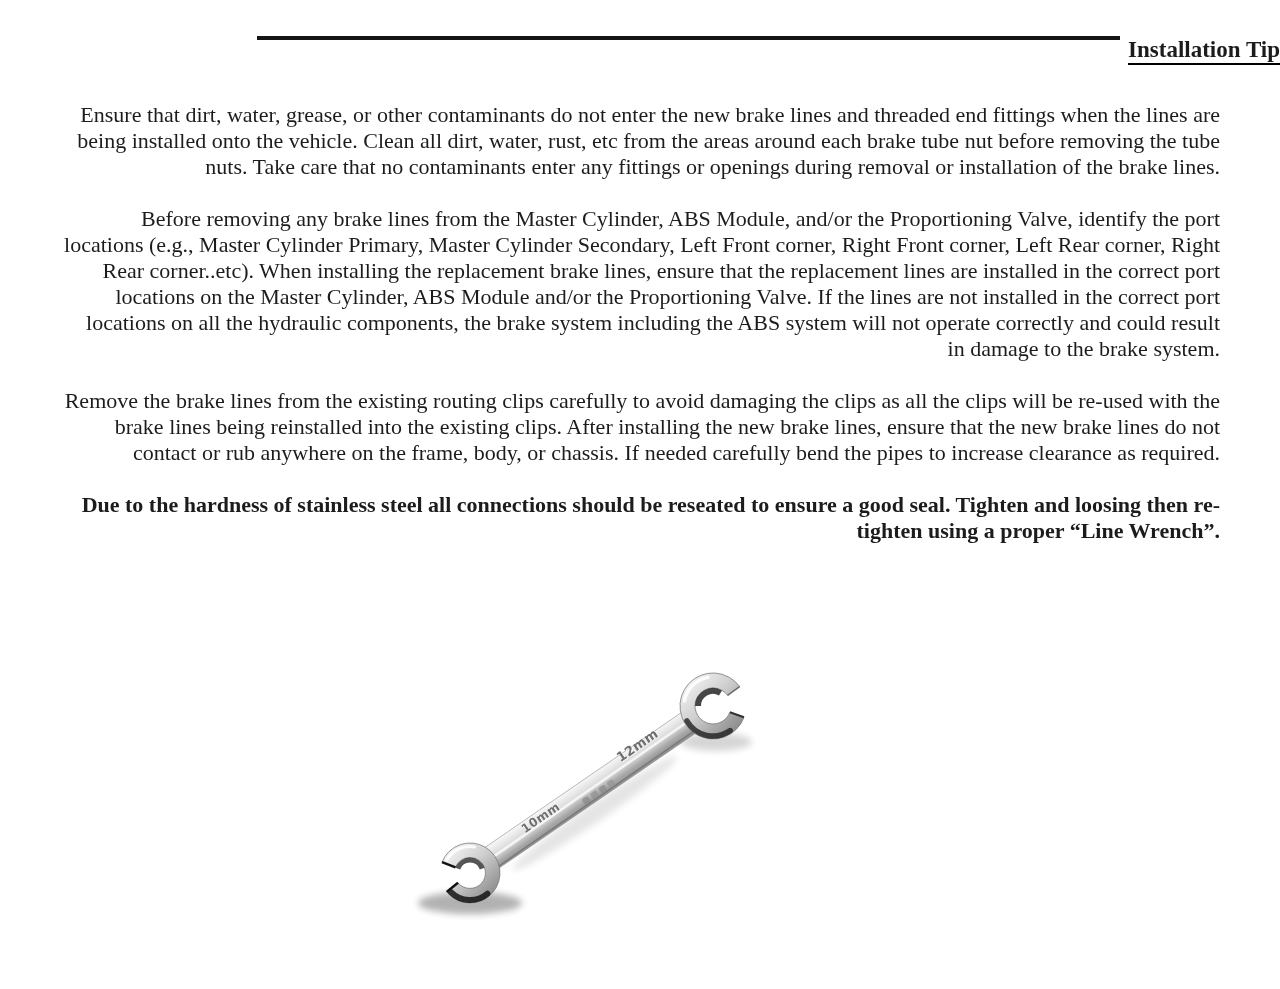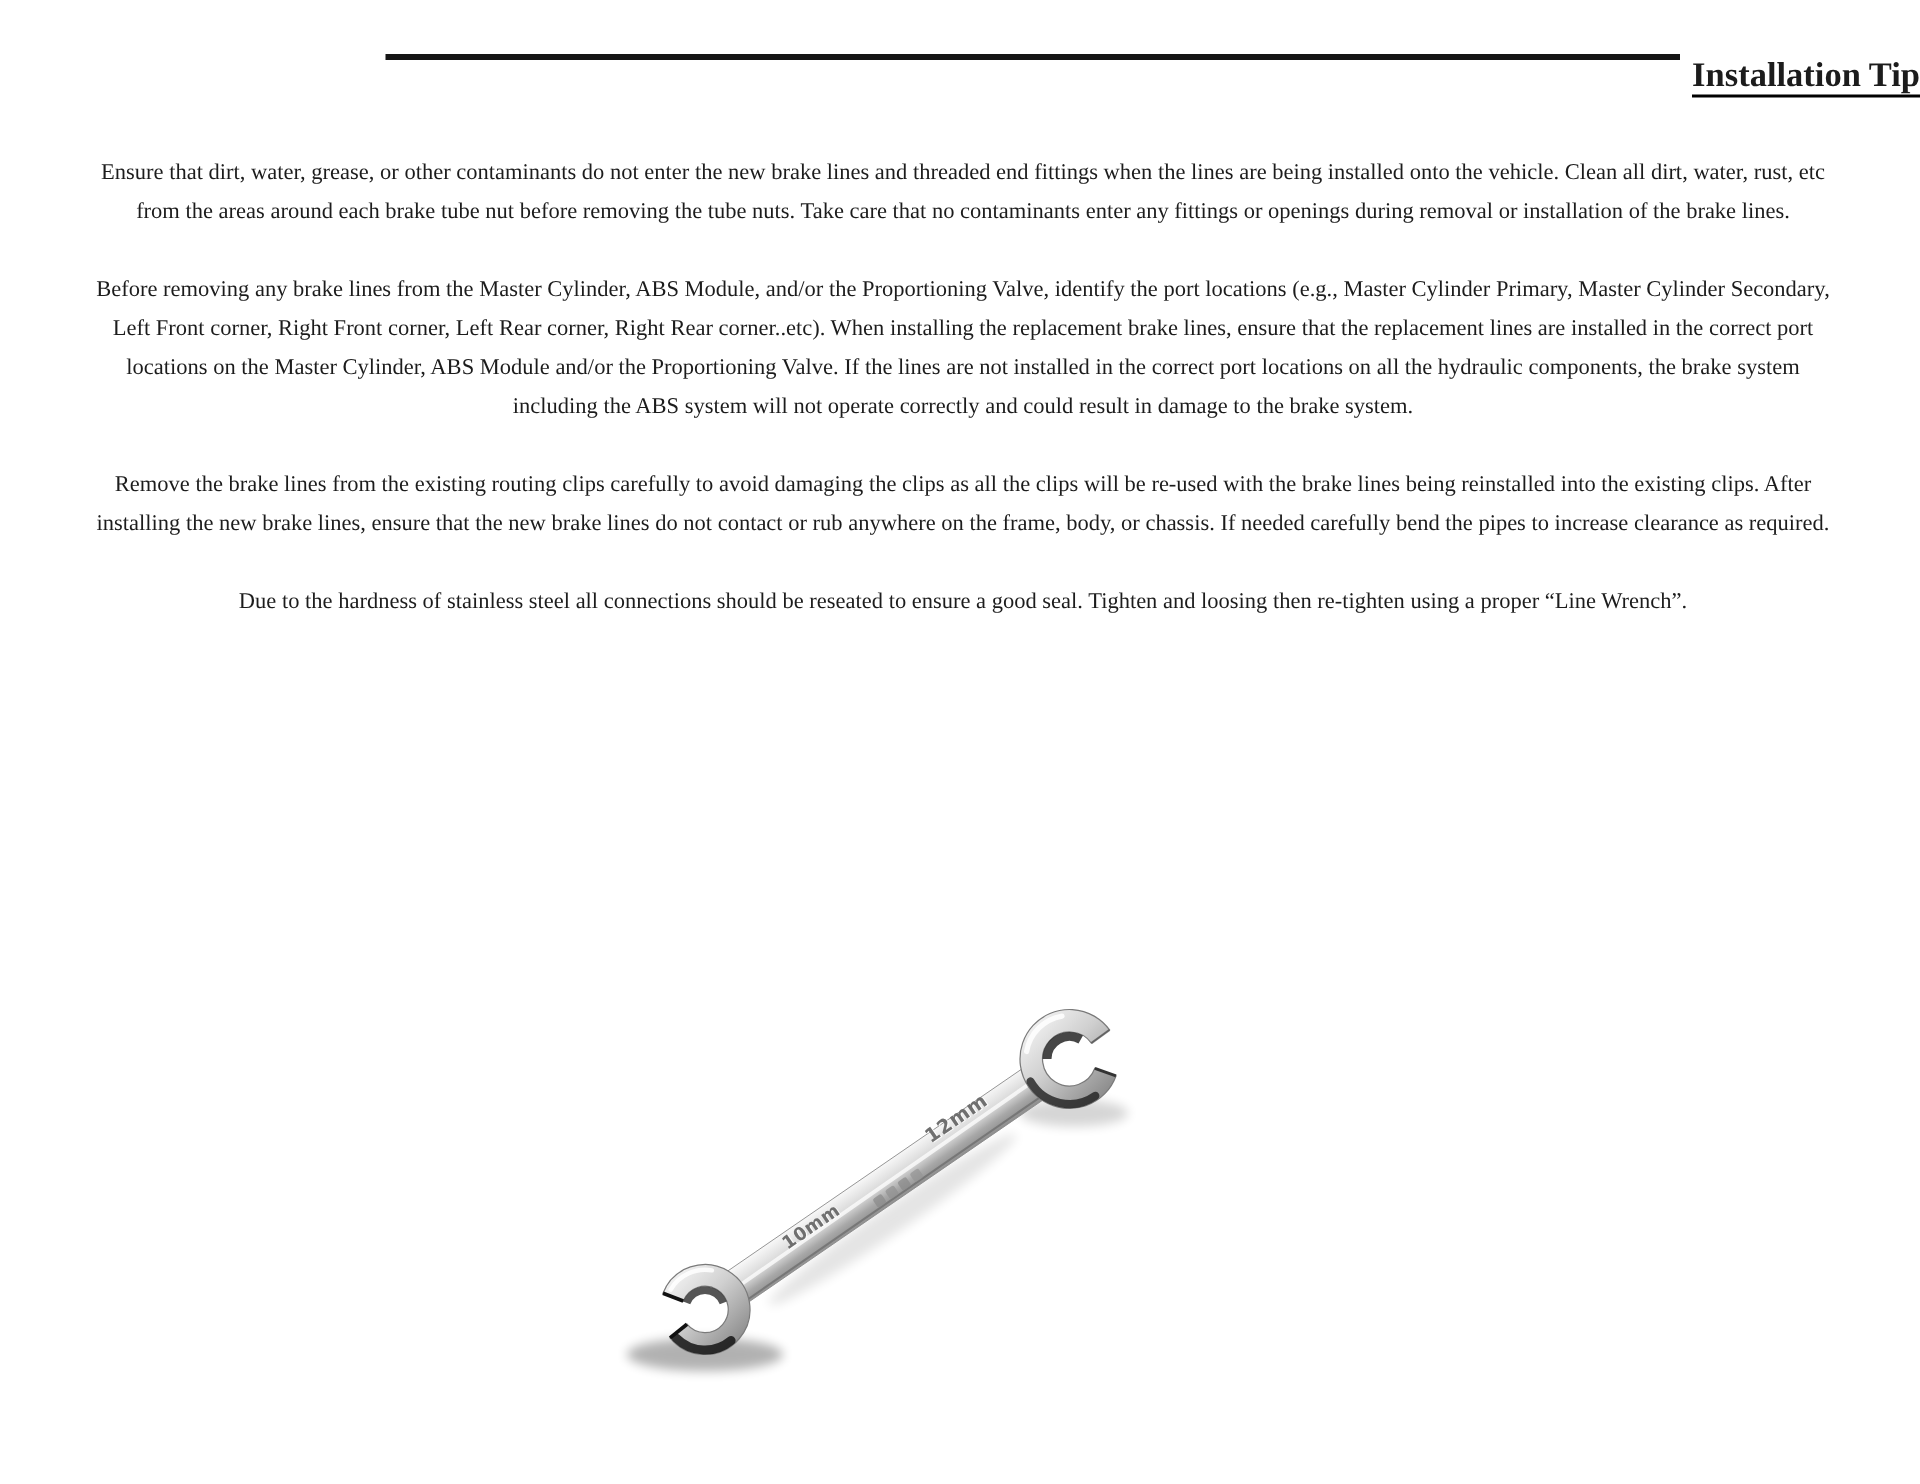--- a/index.html
+++ b/index.html
@@ -29,26 +29,26 @@
     line-height: 28px;
     font-weight: bold;
   }
   h1.doc-title span {
     border-bottom: 2px solid #000;
     padding-bottom: 1px;
   }
   .body-par {
     margin: 26px 0 0 64px;
     width: 1156px;
-    font-size: 15px;
+    font-size: 22px;
     line-height: 26px;
-    text-align: center;
+    text-align: right;
   }
   .body-par.first { margin-top: 38px; }
-  .body-par.bold { font-weight: normal; }
+  .body-par.bold { font-weight: bold; }
   .wrench-wrap {
     position: absolute;
     left: 400px; top: 620px;
     width: 400px; height: 290px;
   }
   .wrench-wrap svg { display: block; }
 </style>
 </head>
 <body>
 

